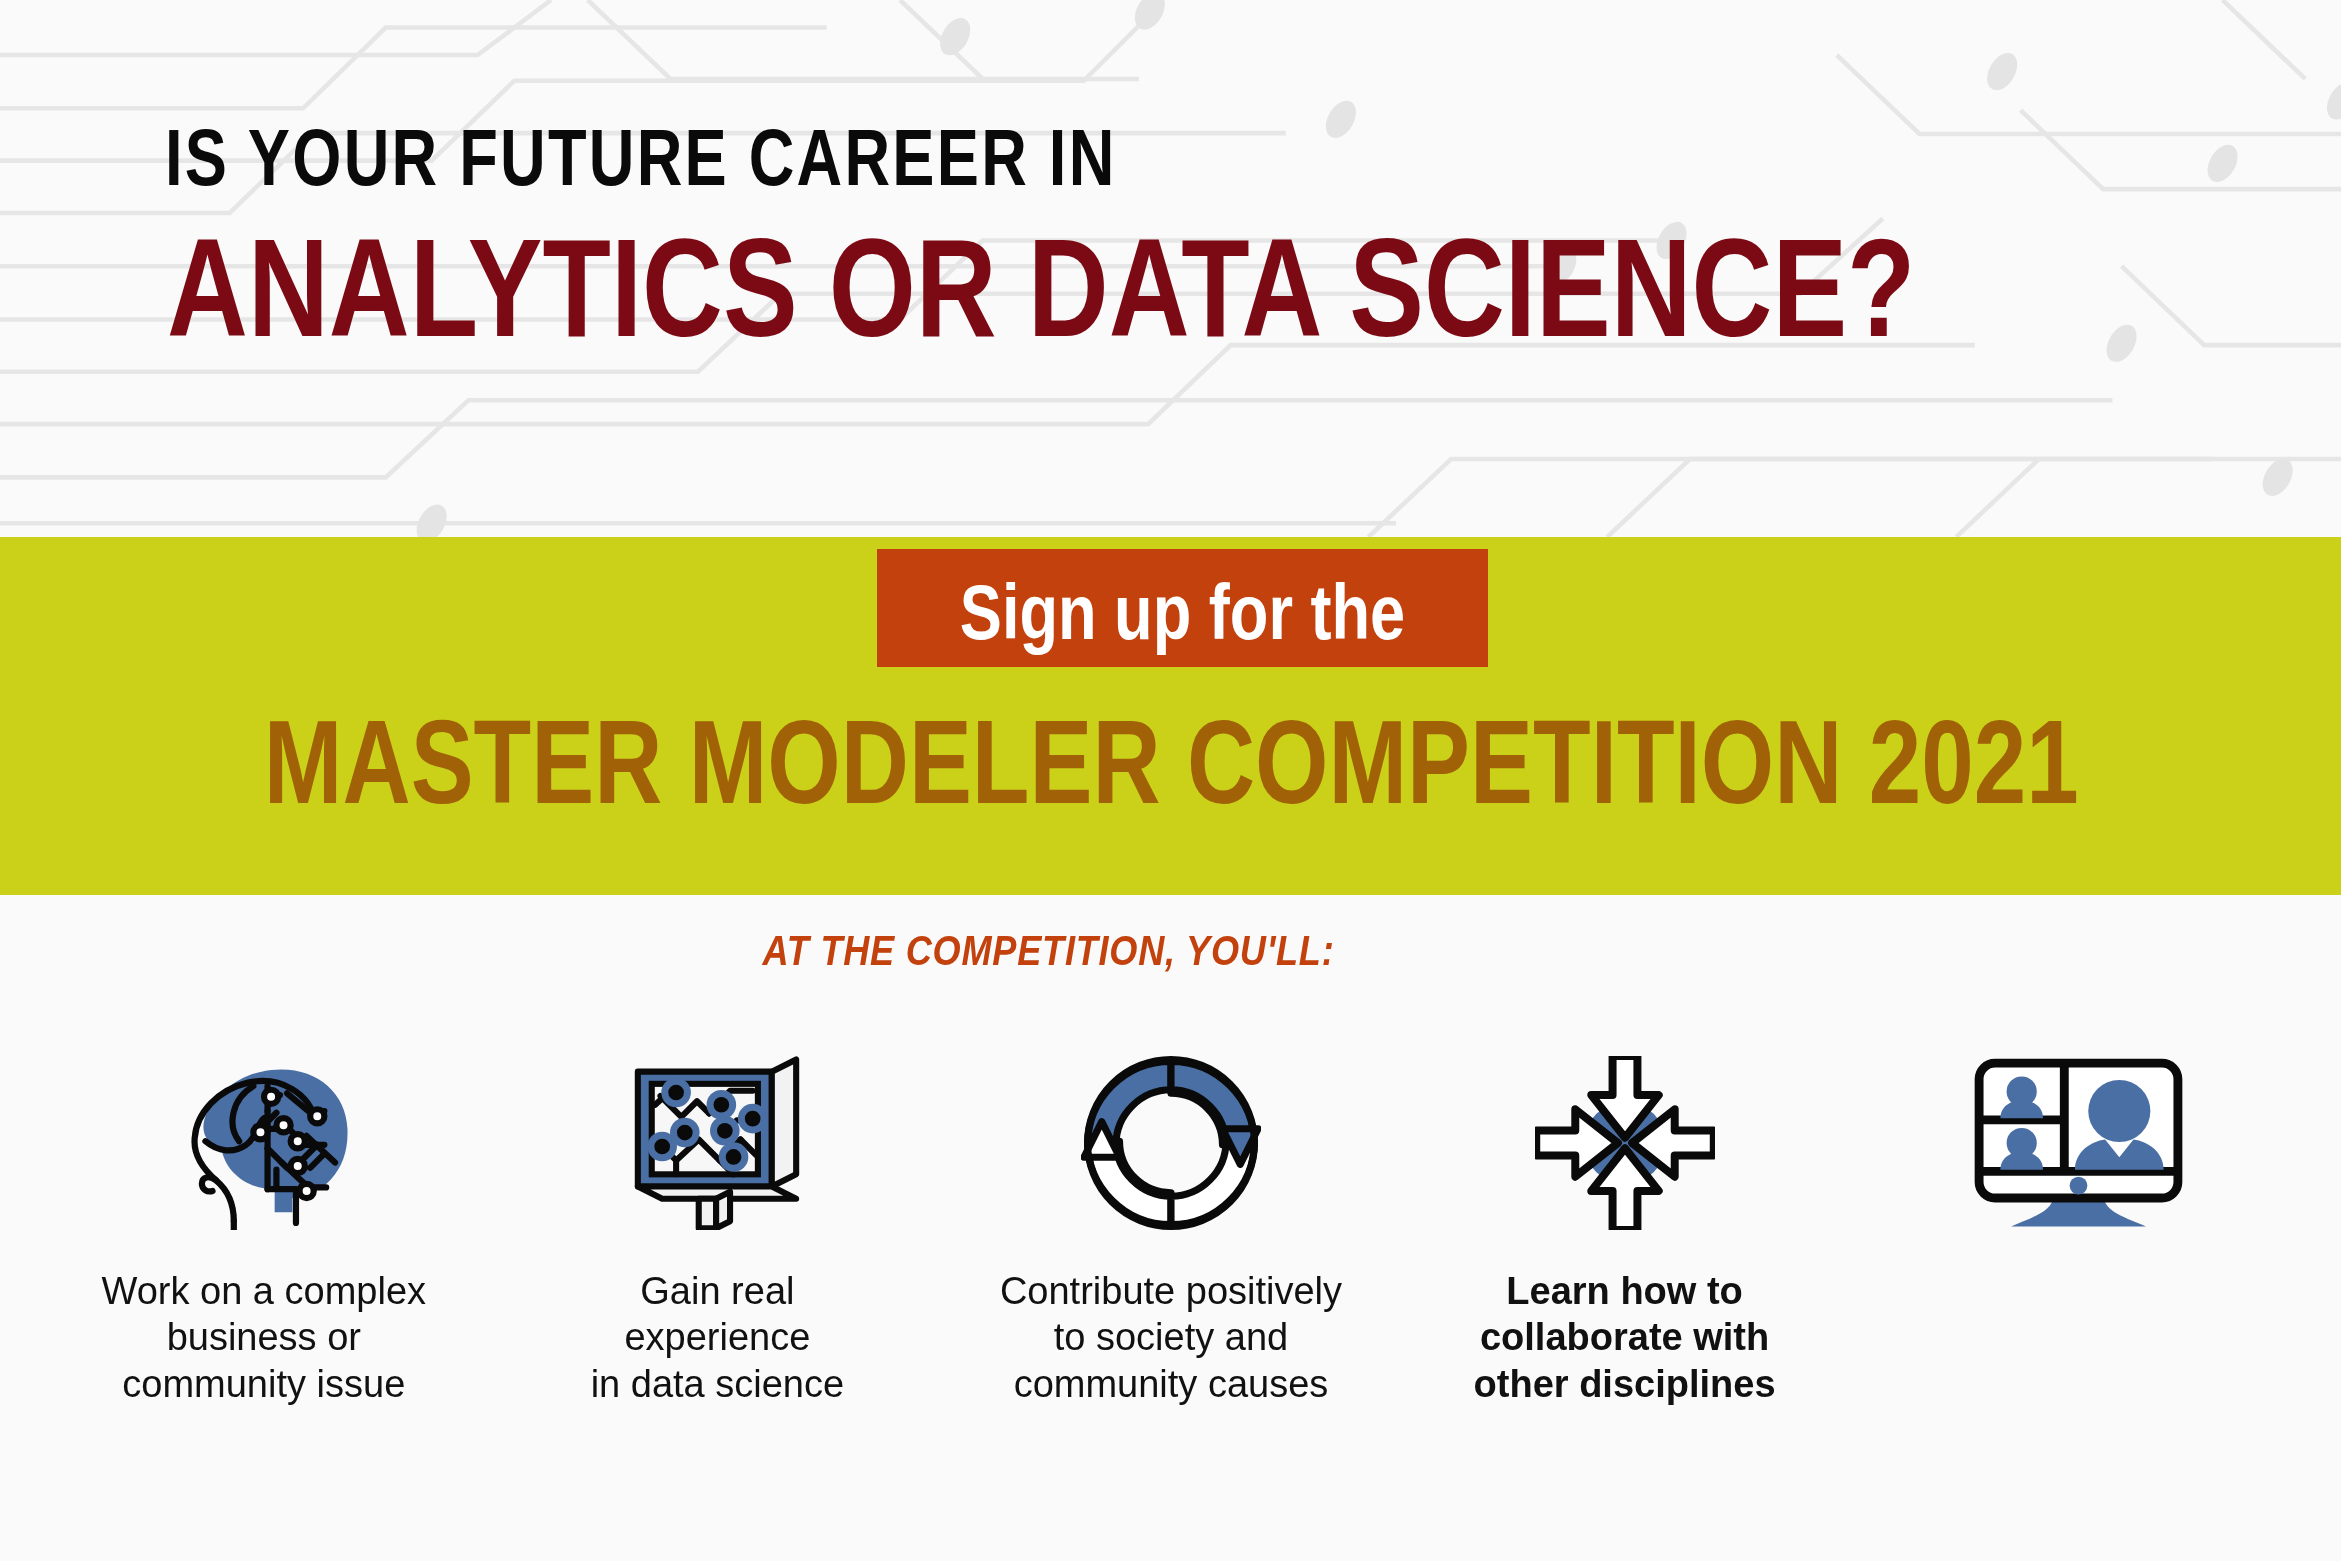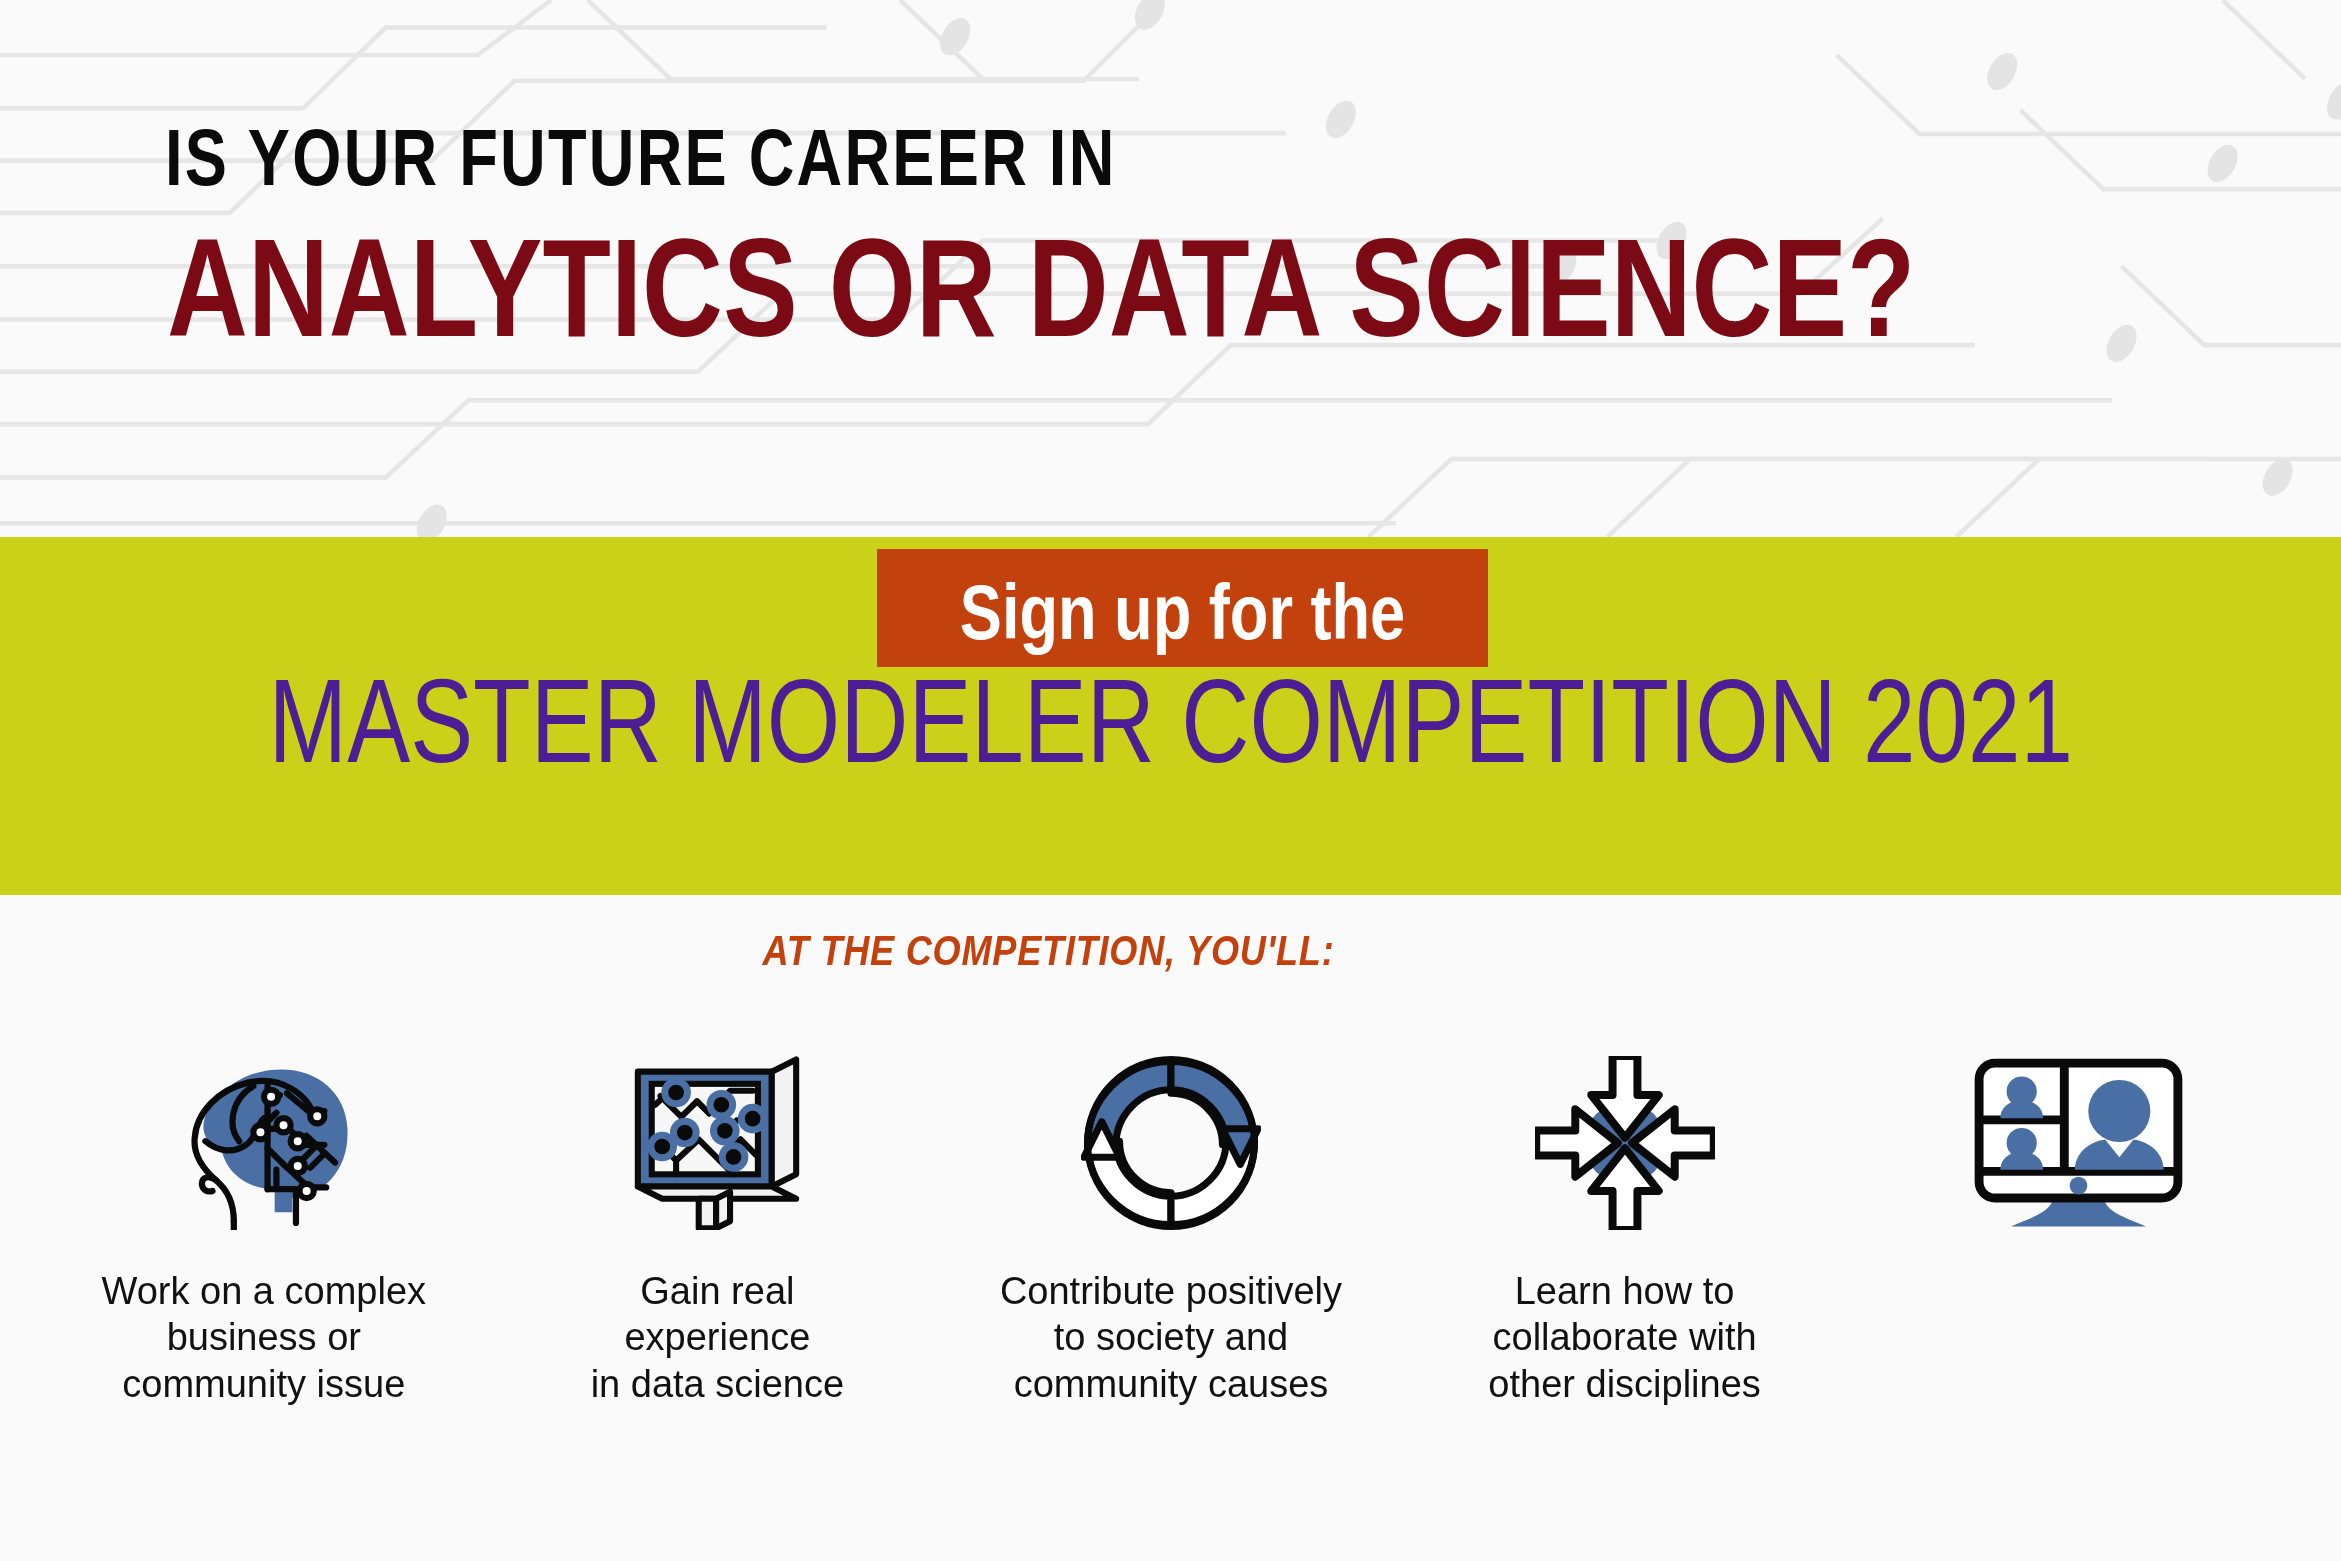--- a/index.html
+++ b/index.html
@@ -103,28 +103,28 @@
     font-size: 77px;
     color: #FFFFFF;
     transform: scaleX(0.82);
     transform-origin: center center;
     white-space: nowrap;
     line-height: 1;
   }
   .comp-title {
     position: absolute;
     left: 0;
-    top: 662px;
+    top: 703px;
     width: 2342px;
     text-align: center;
     font-family: "Liberation Sans Narrow", "Liberation Sans", sans-serif;
-    font-weight: 400;
+    font-weight: 700;
     font-size: 118px;
     letter-spacing: 0px;
-    color: #4c1d95;
+    color: #a16207;
     line-height: 1;
     white-space: nowrap;
   }
   .comp-title-inner {
     display: inline-block;
     transform: scaleX(0.80);
     transform-origin: center center;
   }
 
   
@@ -190,21 +190,21 @@
     font-weight: 400;
     font-size: 38px;
     line-height: 1.22;
     color: #111111;
     padding: 0 9.2px;
     white-space: pre-line;
   }
   .b1 { max-width: 413px; }
   .b2 { max-width: 349px; }
   .b3 { max-width: 441px; }
-  .b4 { max-width: 367px; }
+  .b4 { max-width: 367px; font-weight: bold; }
   .b5 { max-width: 551px; }
 </style>
 </head>
 <body>
 
 <div class="poster">
 
   <div class="header">
 
     <svg class="circuit-bg" viewBox="0 0 2550 585" preserveAspectRatio="none" aria-hidden="true">

